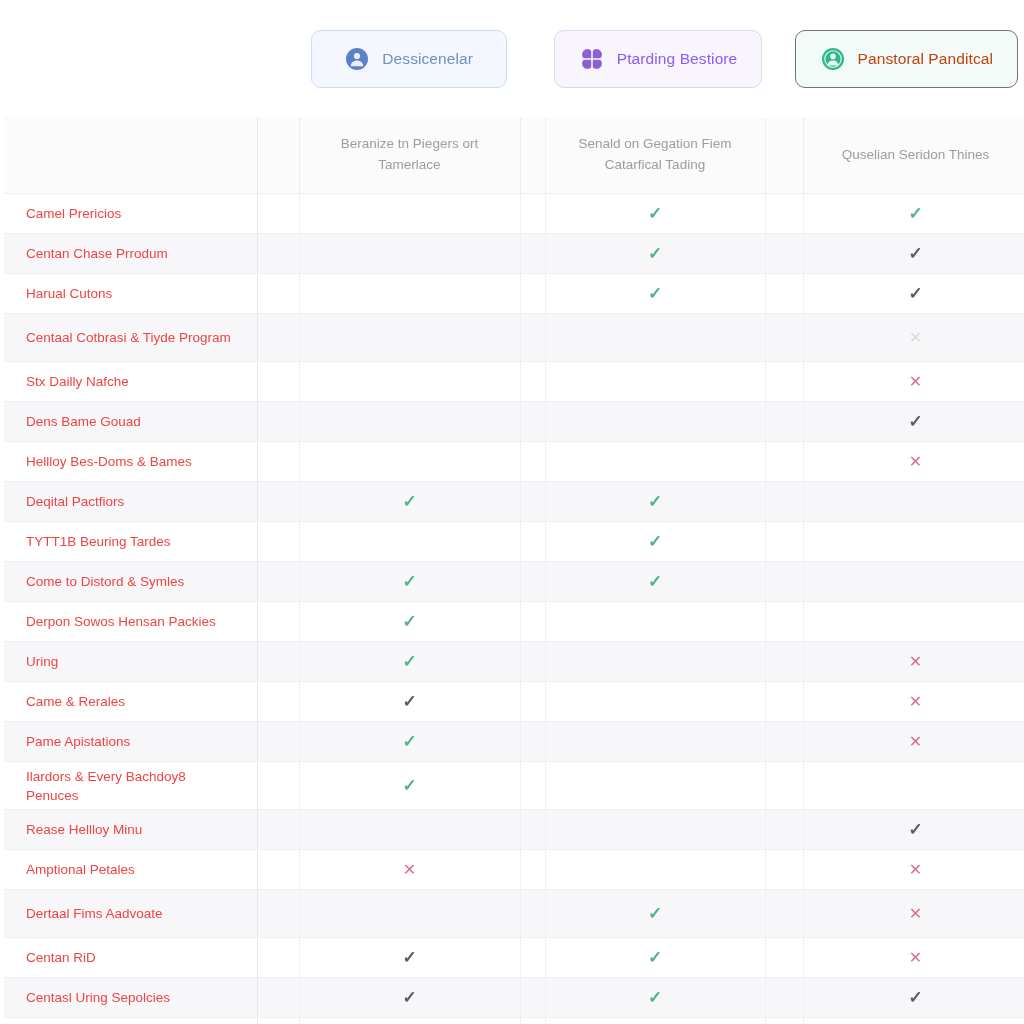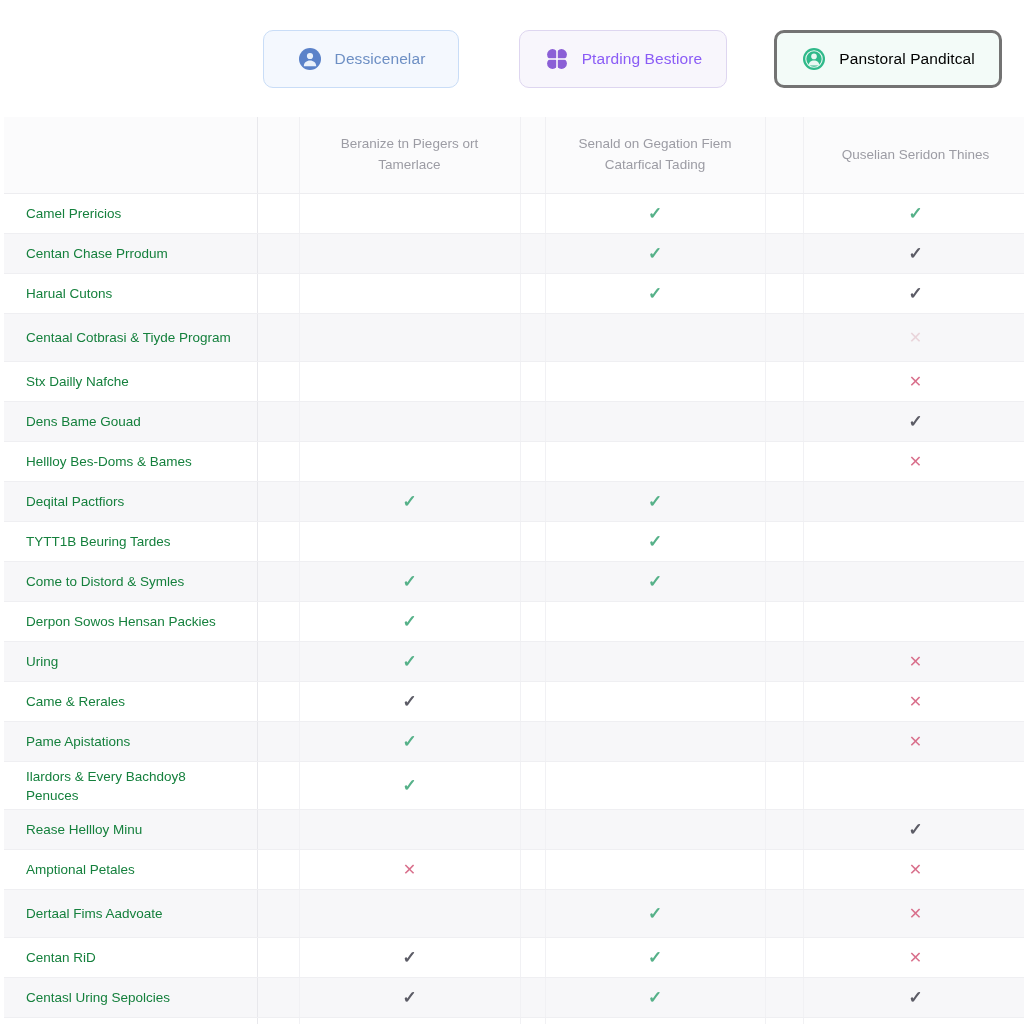--- a/index.html
+++ b/index.html
@@ -35,21 +35,21 @@
     background: #ffffff;
   }
   .pill-spacer {
     width: 257px;
     flex: 0 0 257px;
   }
   .pill-cell {
     flex: 1 1 0;
     display: flex;
     align-items: center;
-    justify-content: flex-start;
+    justify-content: flex-end;
     padding: 0 6px;
     box-sizing: border-box;
   }
   .pill {
     display: flex;
     align-items: center;
     justify-content: center;
     gap: 12px;
     height: 58px;
     min-width: 196px;
@@ -65,22 +65,22 @@
     border: 1px solid #c9ddf7;
     color: #6d8fc4;
   }
   .pill-b {
     background: #f8f6fc;
     border: 1px solid #ded6f0;
     color: #8b5cf6;
   }
   .pill-c {
     background: #f3fbf8;
-    border: 3px solid #737373;
-    color: #000000;
+    border: 1px solid #737373;
+    color: #c2410c;
   }
   .pill-icon {
     width: 26px;
     height: 26px;
     flex: 0 0 26px;
     position: relative;
     display: block;
   }
   .pill-label {
     display: block;
@@ -135,21 +135,21 @@
   }
 
   tbody td {
     padding: 0 14px;
     height: 40px;
     vertical-align: middle;
     border-bottom: 1px solid #efeff2;
     box-sizing: border-box;
   }
   tbody td.lbl {
-    color: #15803d;
+    color: #ef4444;
     text-align: left;
     line-height: 19px;
     padding-left: 22px;
     padding-right: 16px;
     border-right: 1px solid #e8e8ec;
     font-size: 13.5px;
   }
   tbody td.gap {
     border-right: 1px solid #f1f1f4;
   }

